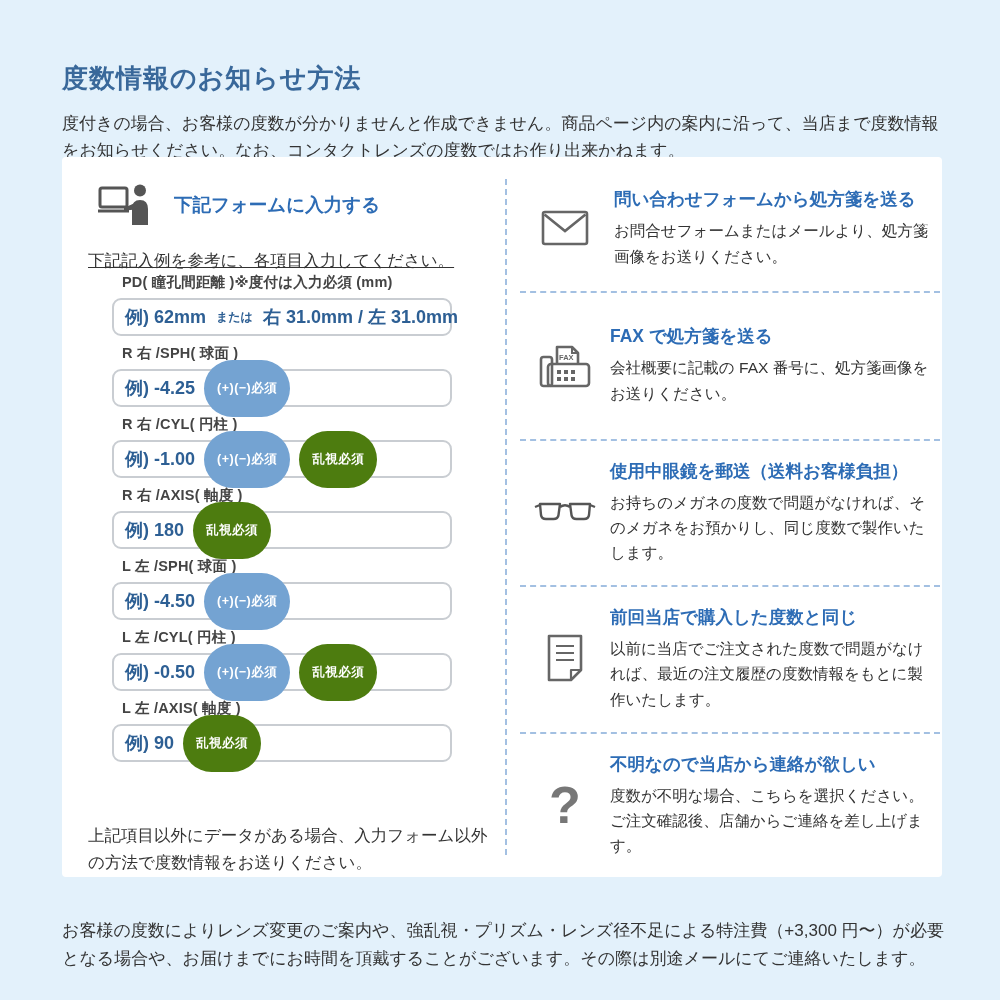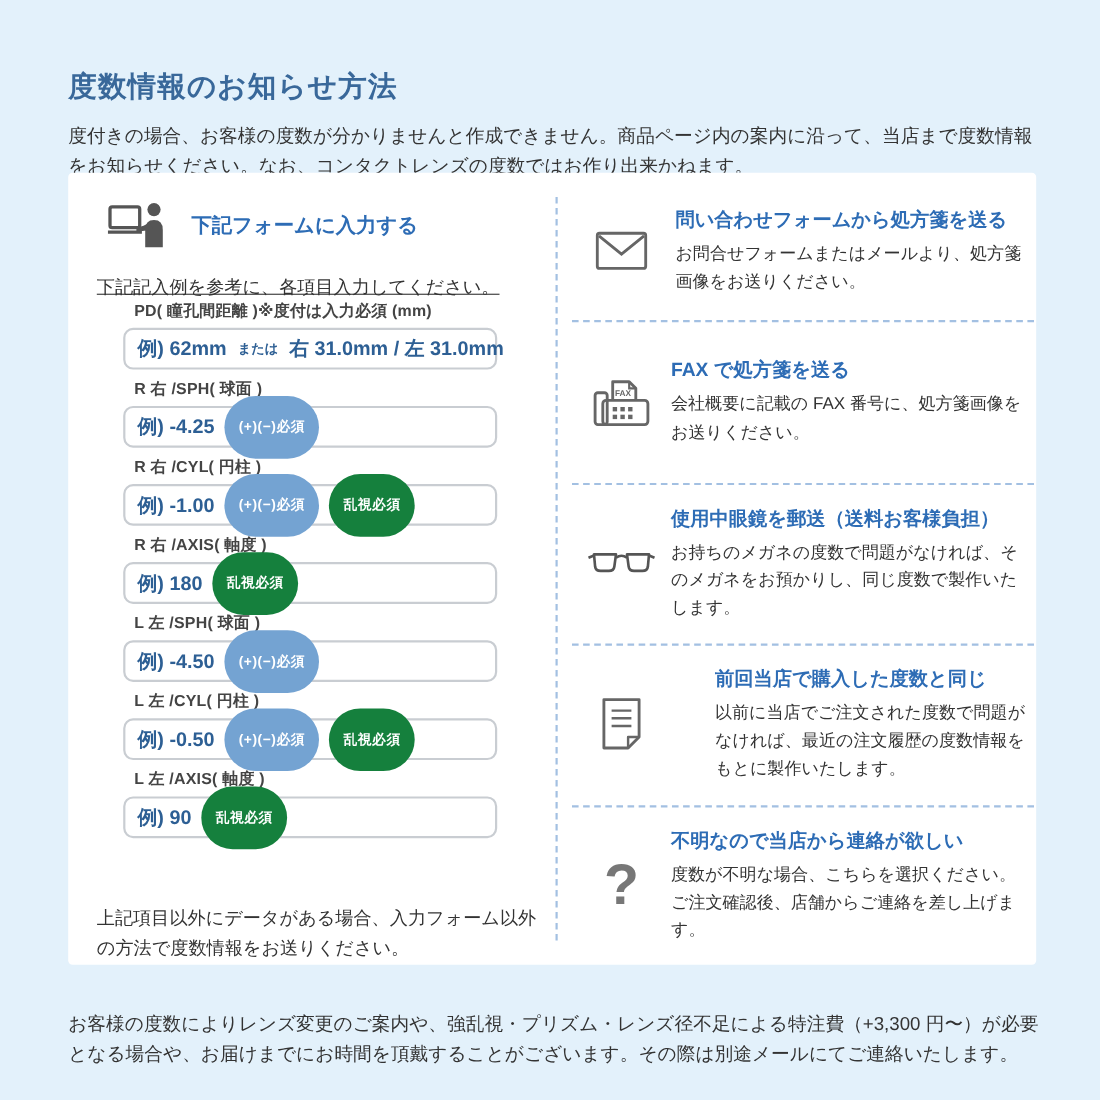--- a/index.html
+++ b/index.html
@@ -45,42 +45,42 @@
   }
   .example{font-size:18px;font-weight:bold;color:#2d5f94;}
   .example-small{font-size:12px;font-weight:bold;color:#2d5f94;margin:0 1px;}
   .pill{
     display:inline-flex;align-items:center;justify-content:center;
     height:25px;padding:16px 13px;border-radius:999px;
     color:#fff;font-size:12.5px;font-weight:bold;letter-spacing:0.5px;
     flex:0 0 auto;
   }
   .pill-blue{background:#74a3d2;}
-  .pill-orange{background:#15803d;}
+  .pill-orange{background:#4d7c0f;}
   .form-note{
     position:absolute;left:26px;top:648px;width:404px;
     font-size:16.5px;font-weight:500;line-height:1.65;color:#333;
   }
   
   .v-divider{
     position:absolute;left:443px;top:22px;bottom:22px;width:0;
     border-left:2px dashed #a3c0e2;
   }
   
   .methods{position:absolute;left:458px;top:10px;width:420px;}
   .method{
     display:flex;align-items:center;
     padding:18px 0 20px;box-sizing:border-box;
     border-bottom:2px dashed #a3c0e2;
   }
   .method:last-child{border-bottom:none;}
   .method.m1{min-height:126px;justify-content:space-between;}
   .method.m2{min-height:148px;}
   .method.m3{min-height:146px;}
-  .method.m4{min-height:146px;gap:40px;}
+  .method.m4{min-height:146px;}
   .method-icon{
     width:62px;margin:0 14px;flex:0 0 62px;
     display:flex;align-items:center;justify-content:center;
   }
   .method-text{width:326px;}
   .method-title{font-size:17.5px;font-weight:bold;color:#2d6cb5;margin-bottom:7px;}
   .method-body{font-size:15.5px;font-weight:500;line-height:1.62;color:#333;}
   .q-glyph{font-size:52px;font-weight:bold;color:#777;line-height:1;}
   
   .footer{

